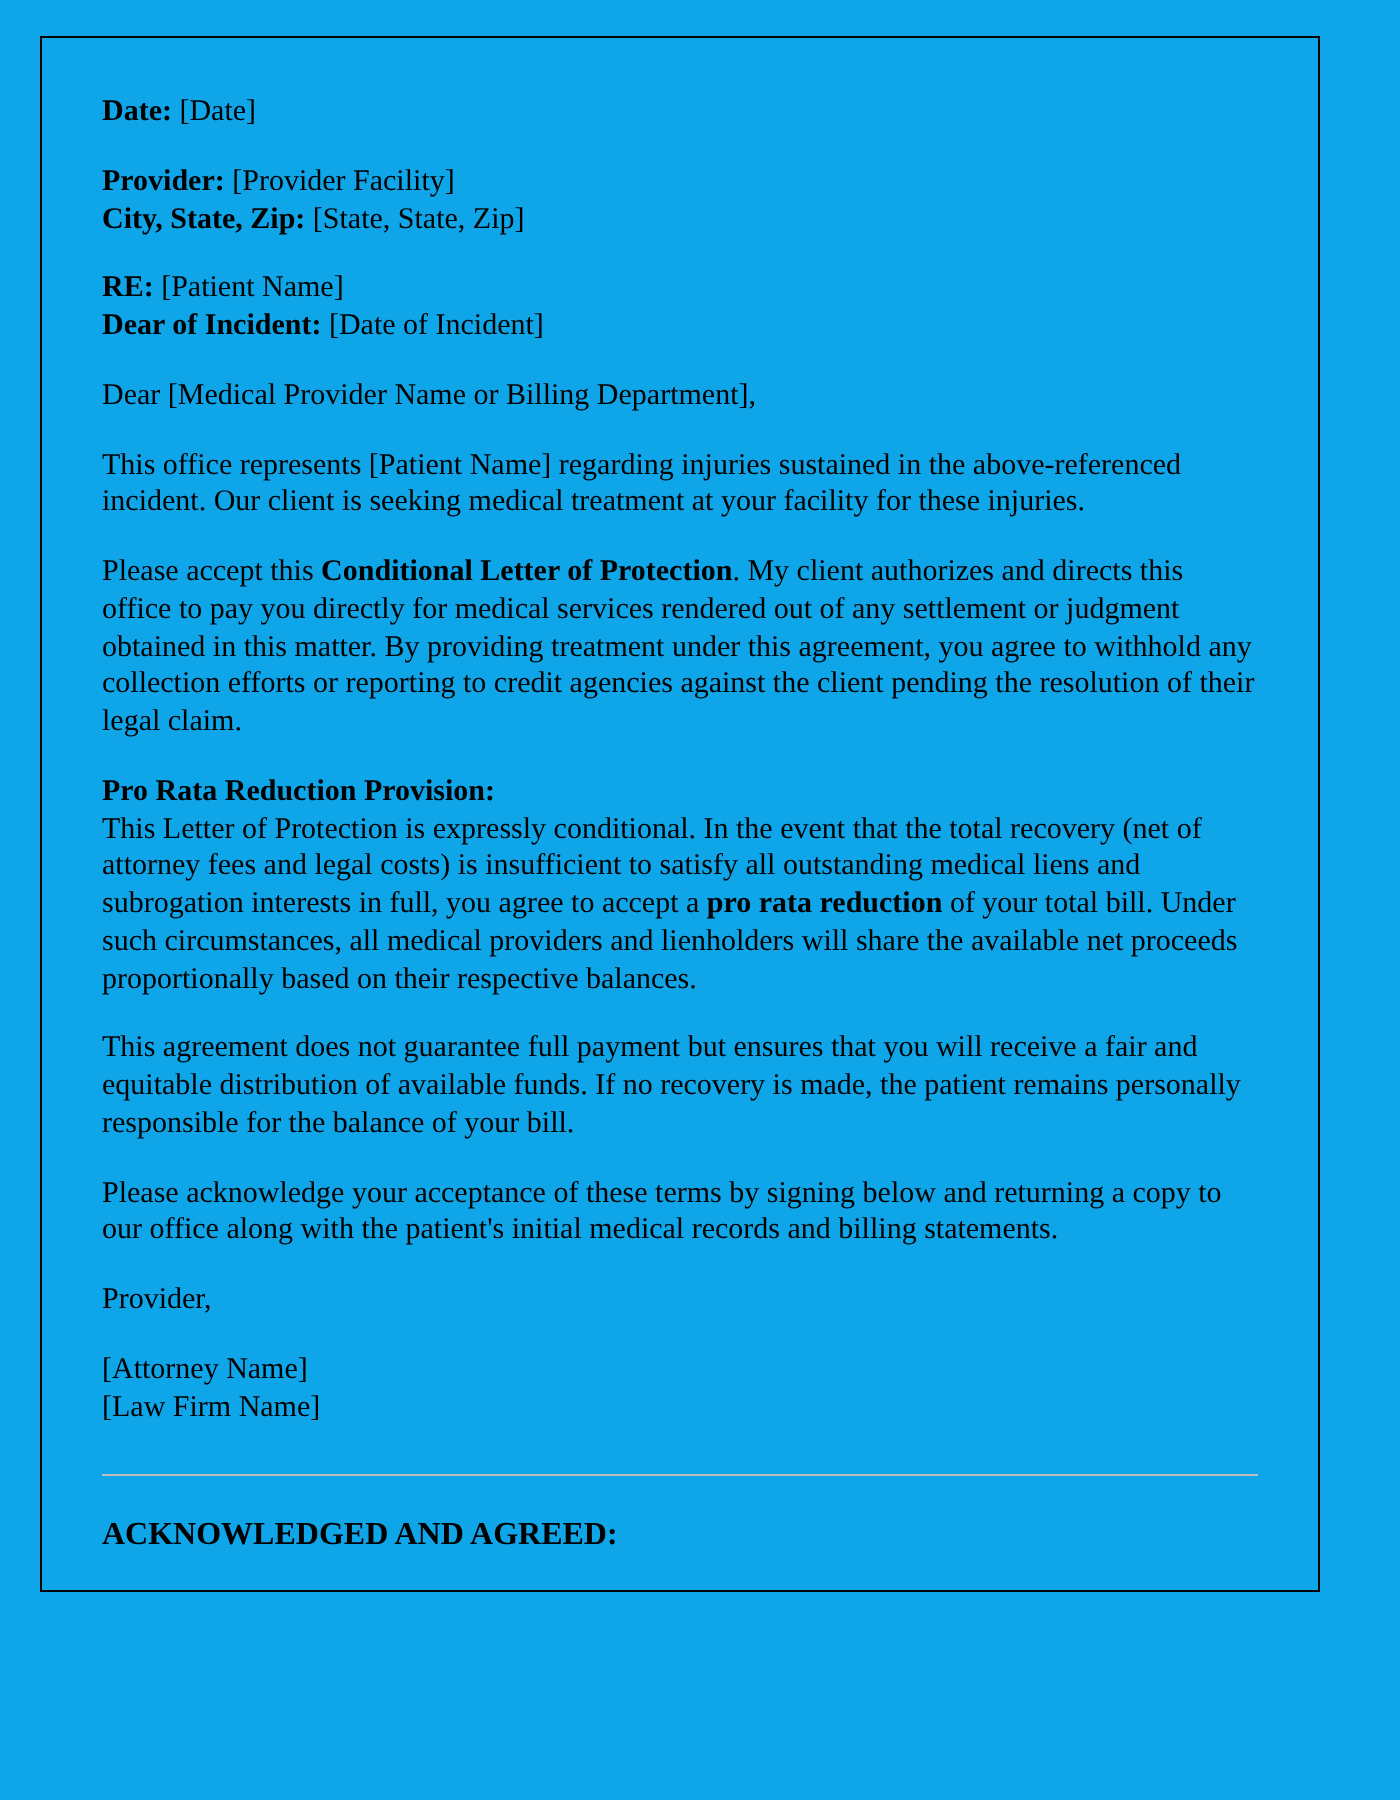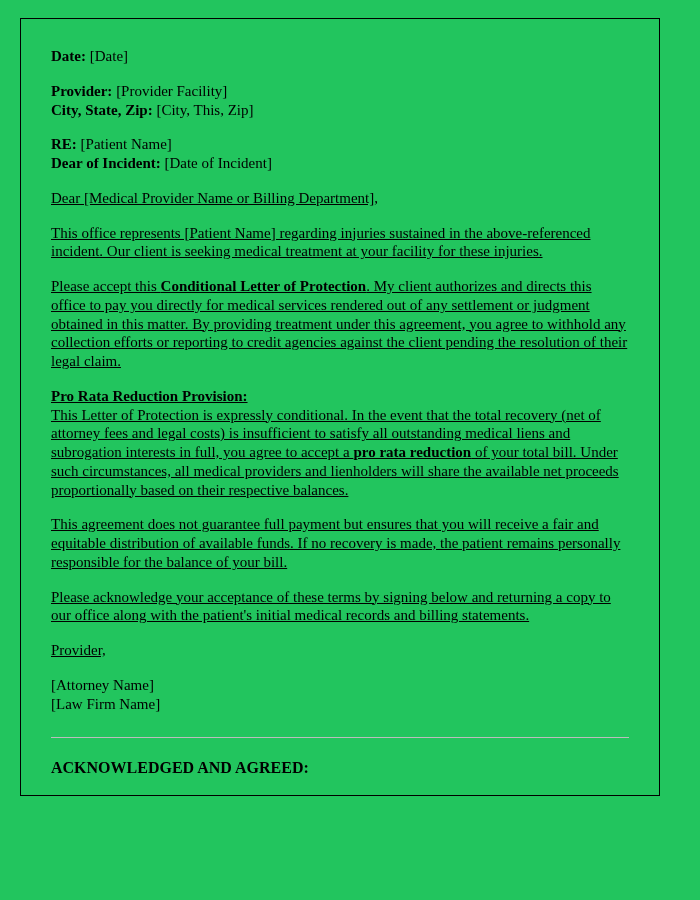--- a/index.html
+++ b/index.html
@@ -9,37 +9,37 @@
     background: #ffffff;
     width: 700px;
     height: 900px;
     font-family: "Liberation Serif", serif;
     color: #000000;
   }
   .page {
     position: relative;
     width: 700px;
     height: 900px;
-    background: #22c55e;
+    background: #0ea5e9;
   }
   .letter {
     position: absolute;
     left: 20px;
     top: 18px;
     width: 640px;
     height: 778px;
     border: 1px solid #000000;
     padding: 28px 30px 24px 30px;
     font-size: 15px;
     line-height: 1.25;
     overflow: hidden;
   }
   .block { margin: 0 0 16px 0; }
   .line  { margin: 0; }
-  .para  { margin: 0 0 16px 0; text-decoration: underline; }
+  .para  { margin: 0 0 16px 0; }
   strong, .bold { font-weight: bold; }
   .divider {
     border: none;
     border-top: 1px solid #bdbdbd;
     margin: 24px 0 20px 0;
   }
   .ack {
     font-weight: bold;
     font-size: 16px;
     margin: 0;
@@ -50,21 +50,21 @@
 
 <div class="page">
   <div class="letter">
 
     <div class="block">
       <p class="line"><strong>Date:</strong><span> [Date]</span></p>
     </div>
 
     <div class="block">
       <p class="line"><strong>Provider:</strong><span> [Provider Facility]</span></p>
-      <p class="line"><strong>City, State, Zip:</strong><span> [City, This, Zip]</span></p>
+      <p class="line"><strong>City, State, Zip:</strong><span> [State, State, Zip]</span></p>
     </div>
 
     <div class="block">
       <p class="line"><strong>RE:</strong><span> [Patient Name]</span></p>
       <p class="line"><strong>Dear of Incident:</strong><span> [Date of Incident]</span></p>
     </div>
 
     <p class="para">Dear [Medical Provider Name or Billing Department],</p>
 
     <p class="para">This office represents [Patient Name] regarding injuries sustained in the above-referenced incident. Our client is seeking medical treatment at your facility for these injuries.</p>

